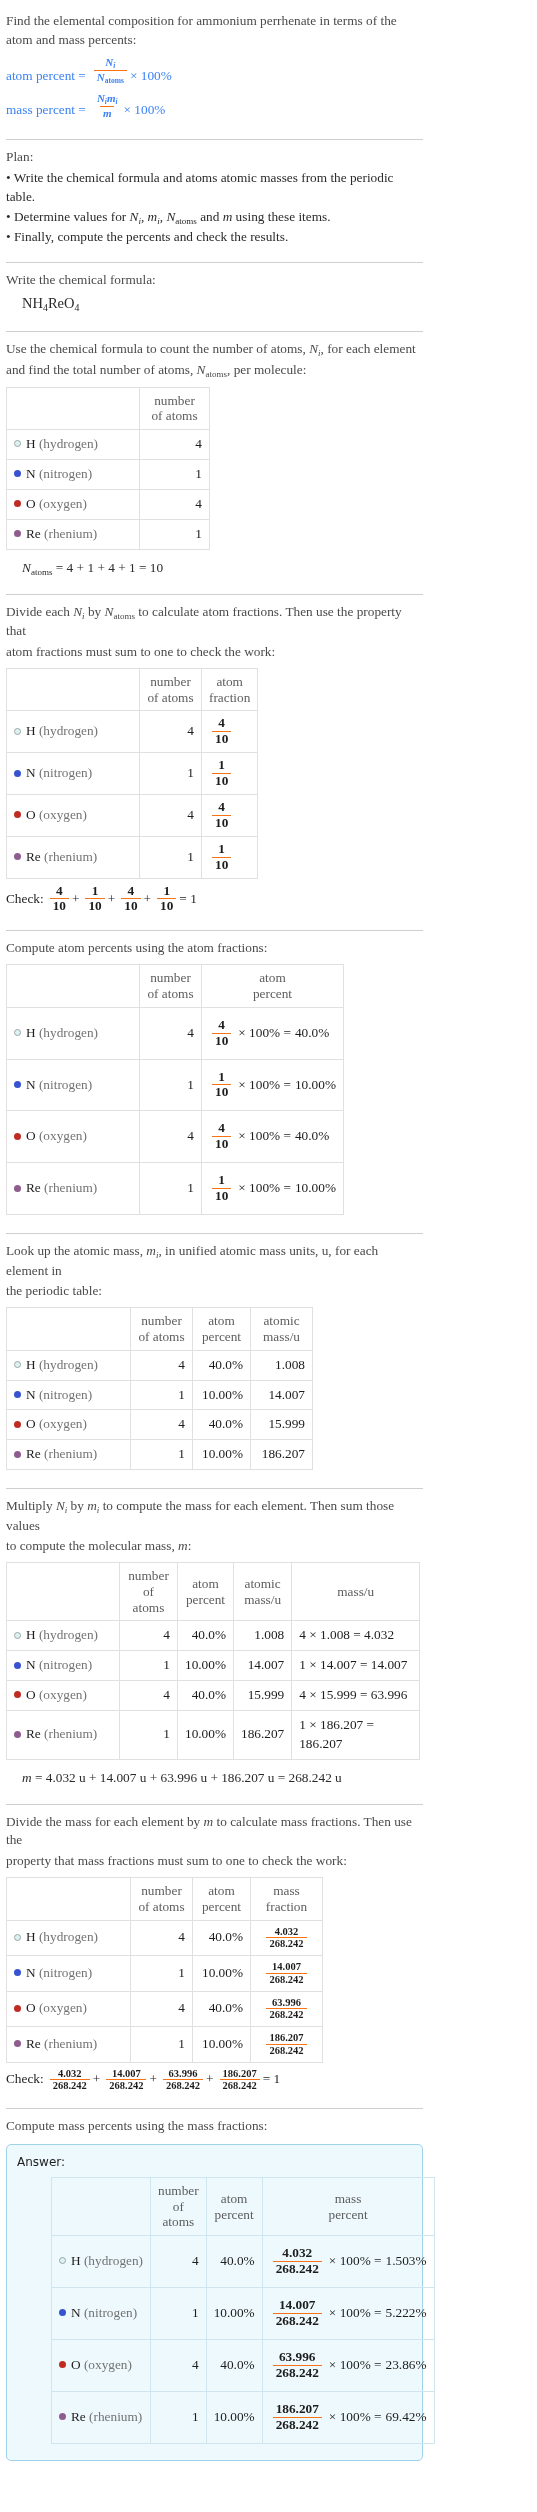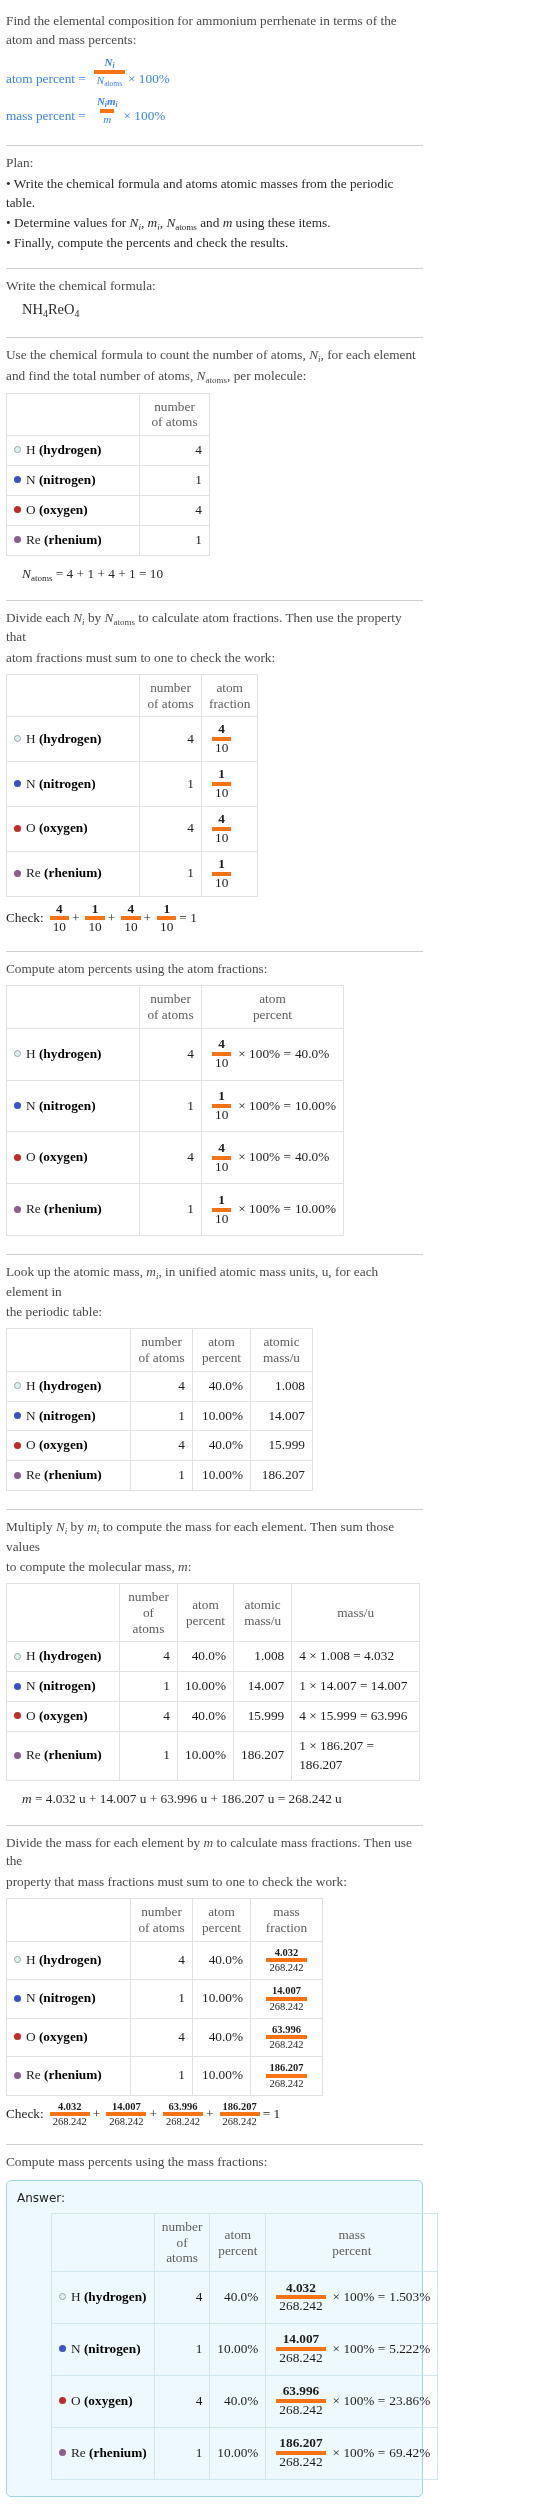--- a/index.html
+++ b/index.html
@@ -23,40 +23,40 @@
   .bullets { margin: 1px 0; color: #2a2a2a; }
   .bullet { margin: 1px 0; }
 
   .eq { margin: 6px 0 6px 0; color:#3b82f6; display:flex; align-items:flex-end; flex-wrap:wrap; }
   .eq .lbl { margin-right:5px; }
 
   
   .frac { display:inline-flex; flex-direction:column; align-items:center;
           vertical-align:middle; margin:0 3px; line-height:1.12; }
   .frac .num { padding:0 3px;font-weight:bold; }
-  .frac .den { padding:0 3px; border-top:4px solid #f97316; }
+  .frac .den { padding:0 3px; border-top:1px solid #f97316;font-weight:bold; }
   .frac.small { font-size:11px; }
   .frac.tiny { font-size:10.5px; }
 
   sub { font-size:0.68em; vertical-align: -0.28em; }
   .it { font-style: italic; font-family:"Liberation Serif", serif; }
 
   table.grid { border-collapse: collapse; margin: 6px 0 4px 0; padding-left: 8px; }
   table.grid td, table.grid th {
     border: 1px solid #e0e0e0;
     padding: 5px 7px;
     font-weight: normal;
     color: #1d1d1d;
     vertical-align: middle;
   }
   table.grid th { color:#5d5d5d; text-align:center; line-height:1.18; }
   td.elem { white-space: nowrap; text-align:left; padding-left:12px; }
   td.num  { text-align: right; }
   td.ctr  { text-align: center; }
-  .paren { color:#000000;font-weight:bold; }
+  .paren { color:#737373; }
   .sym { color:#1d1d1d; }
 
   .dot { display:inline-block; width:7px; height:7px; border-radius:50%;
          margin-right:5px; vertical-align:0.05em; }
 
   .check { margin: 5px 0 2px 0; display:flex; align-items:center; flex-wrap:wrap; color:#1d1d1d; }
   .check > * { margin-right:3px; }
 
   .answer-box {
     border: 1px solid #9fd4e8;

